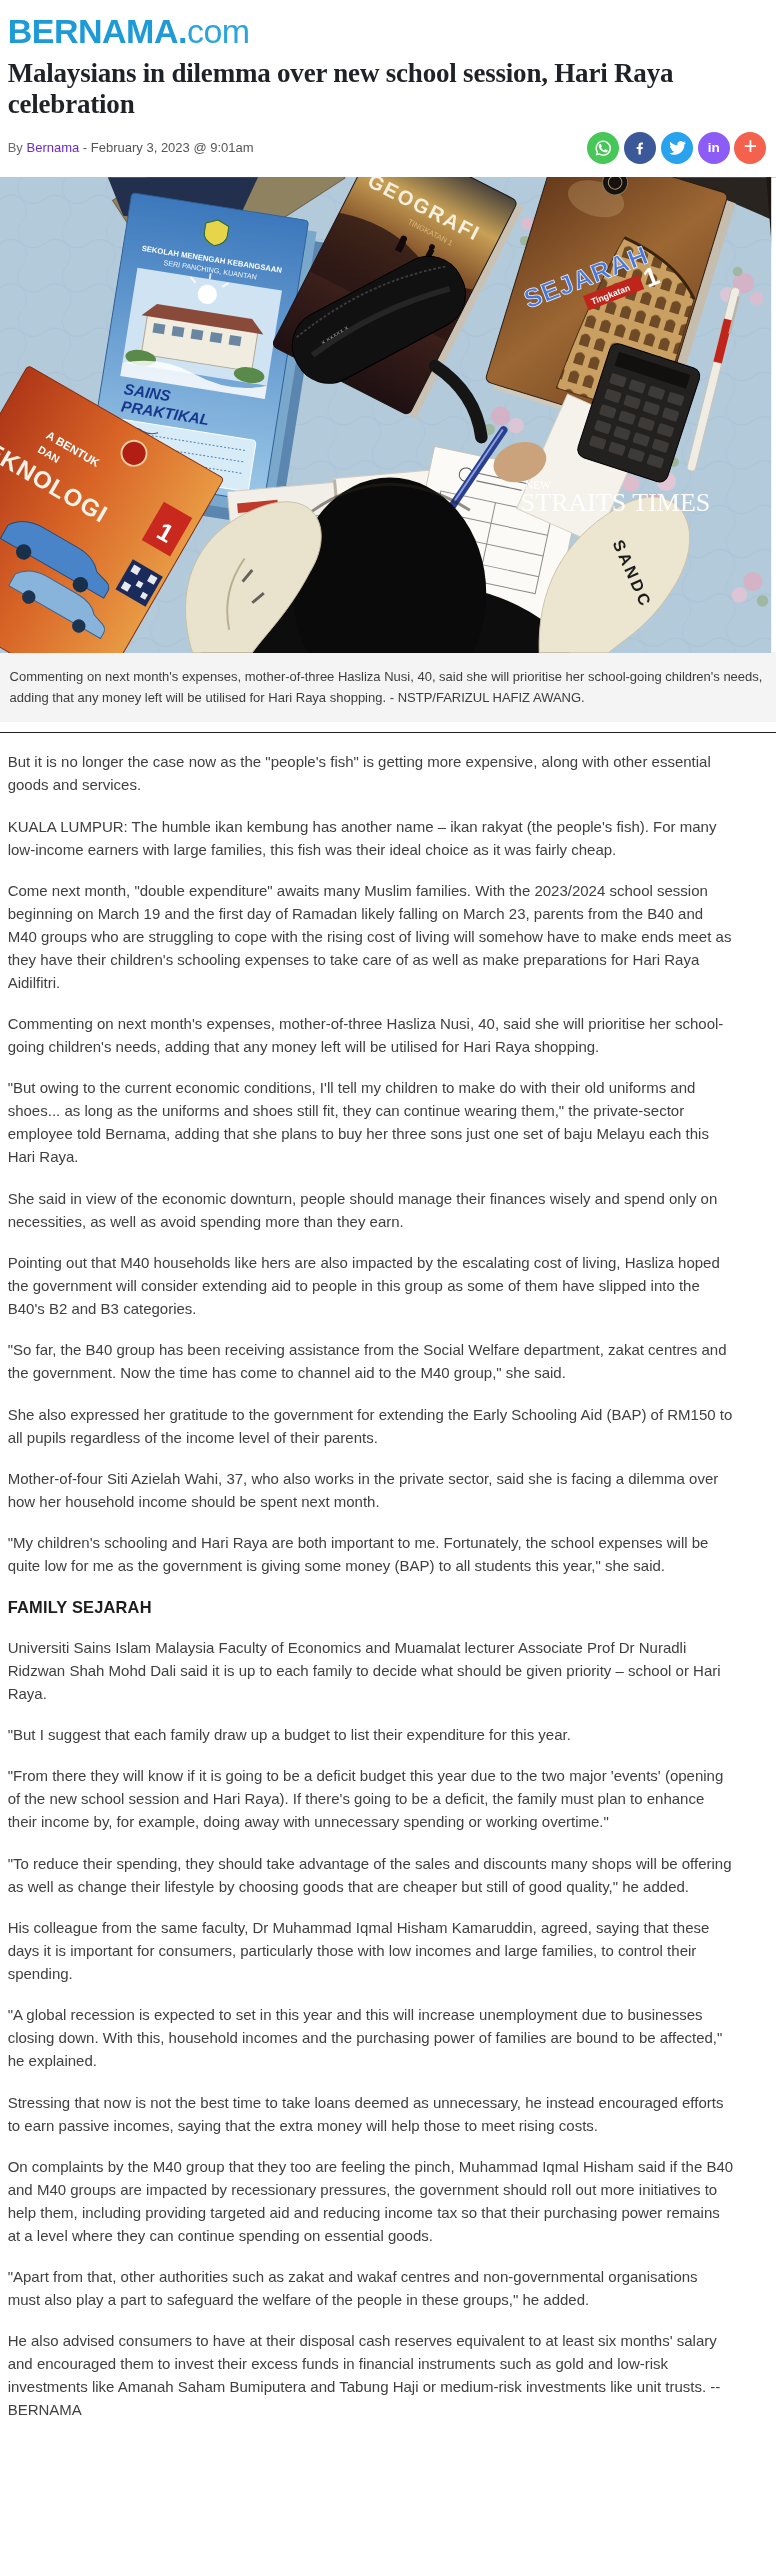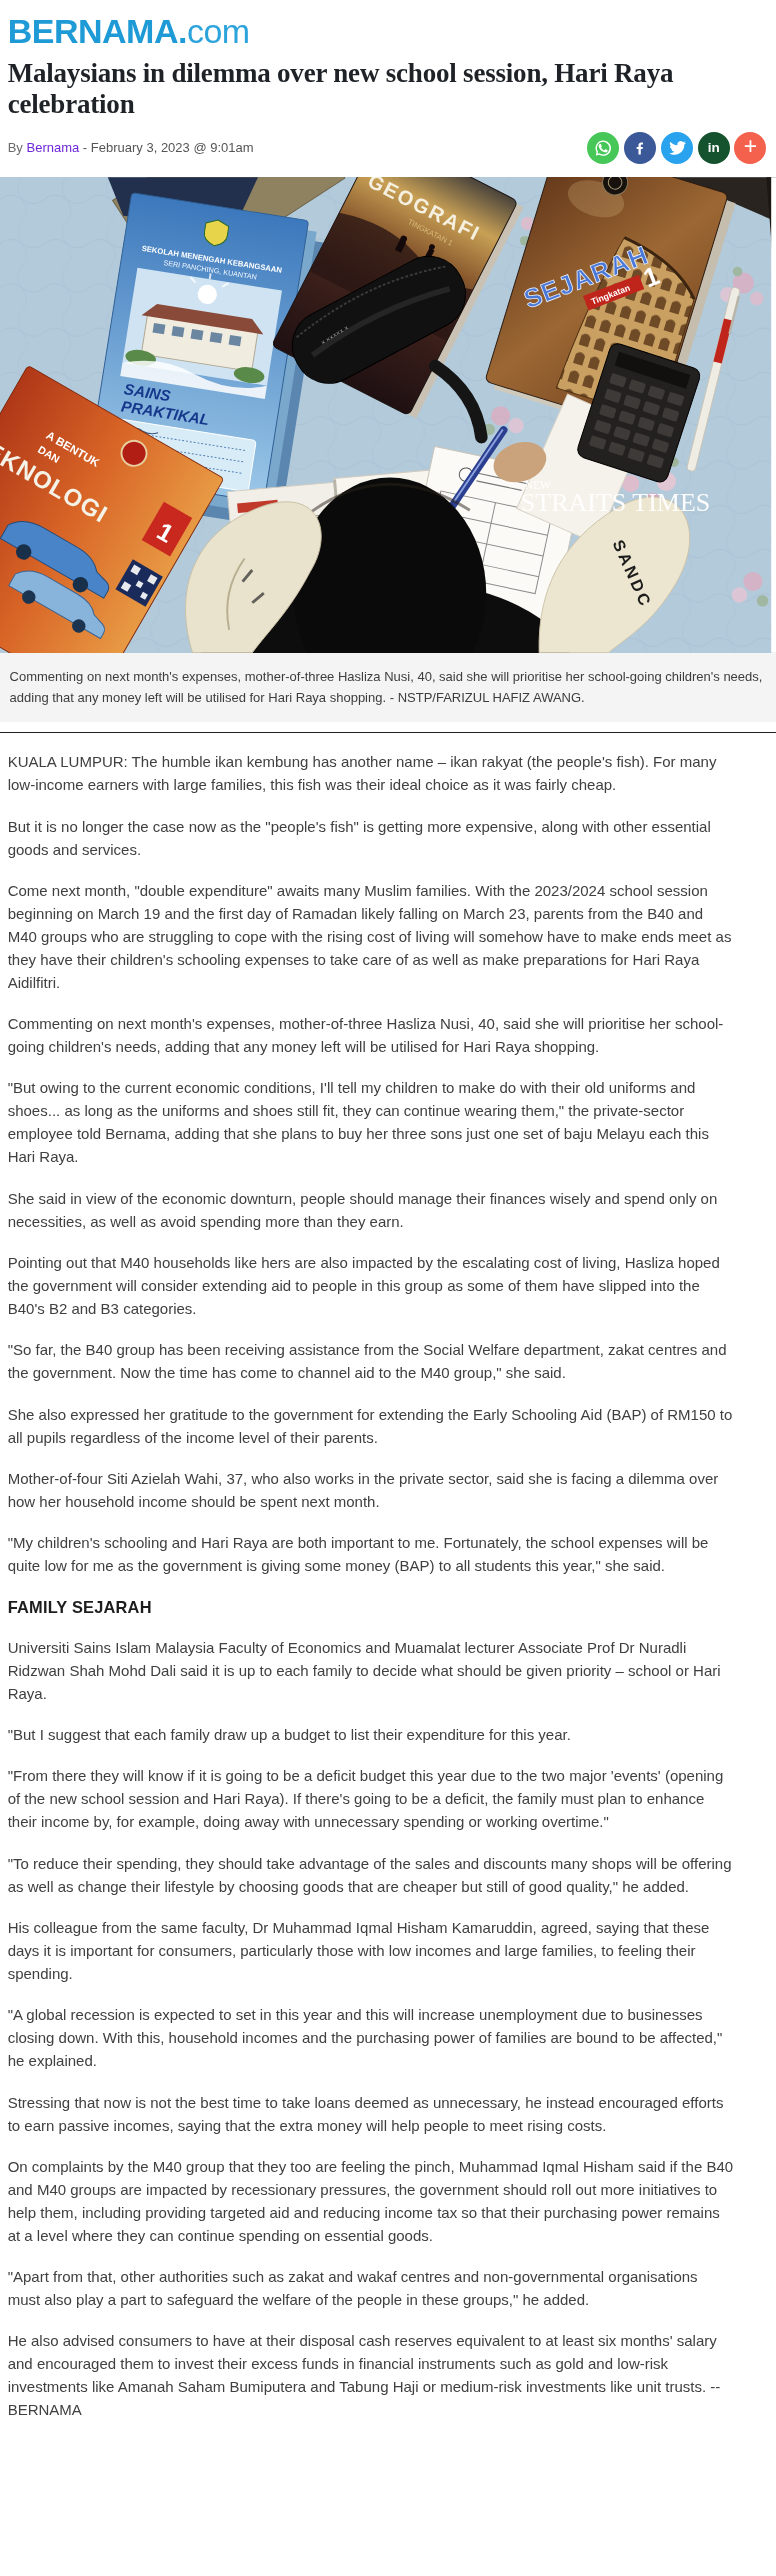--- a/index.html
+++ b/index.html
@@ -61,21 +61,21 @@
               </svg>
             </span>
         </button>
         <button class="share-btn" style="background-color: rgb(42, 163, 239);">
           <span>
               <svg width="18.3" height="18.3" viewBox="0 0 24 24">
                 <path fill="#ffffff" d="M23.4 4.8c-.8.4-1.7.6-2.6.8 1-.6 1.7-1.5 2-2.5-.9.5-1.9.9-2.8 1.1a4.5 4.5 0 0 0-7.7 4.1A12.7 12.7 0 0 1 3.2 3.6 4.5 4.5 0 0 0 4.6 9.6c-.7 0-1.4-.2-2-.6v.1c0 2.2 1.5 4 3.6 4.4-.4.1-.8.2-1.2.2-.3 0-.6 0-.8-.1a4.5 4.5 0 0 0 4.2 3.1 9 9 0 0 1-5.6 1.9h-1c2 1.3 4.4 2 6.9 2 8.2 0 12.7-6.8 12.7-12.7v-.6c.9-.6 1.6-1.4 2.2-2.3l-.2-.2z"></path>
               </svg>
             </span>
         </button>
-        <button class="share-btn" style="background-color: #14532d;">
+        <button class="share-btn" style="background-color: #8b5cf6;">
           <span class="share-glyph-in">in</span>
         </button>
         <button class="share-btn" style="background-color: rgb(244, 97, 77);">
           <span class="share-glyph-plus">+</span>
         </button>
       </div>
     </div>
   </header>
 
   <figure>
@@ -373,38 +373,38 @@
 
         <rect x="801" y="0" width="5" height="494" fill="#ffffff"></rect>
       </svg>
     </div>
     <figcaption>Commenting on next month's expenses, mother-of-three Hasliza Nusi, 40, said she will prioritise her school-going children's needs, adding that any money left will be utilised for Hari Raya shopping. - NSTP/FARIZUL HAFIZ AWANG.</figcaption>
   </figure>
 
   <div class="divider"></div>
 
   <div class="article-body">
+      <p>But it is no longer the case now as the "people's fish" is getting more expensive, along with other essential goods and services.</p>
       <p>KUALA LUMPUR: The humble ikan kembung has another name – ikan rakyat (the people's fish). For many low-income earners with large families, this fish was their ideal choice as it was fairly cheap.</p>
-      <p>But it is no longer the case now as the "people's fish" is getting more expensive, along with other essential goods and services.</p>
       <p>Come next month, "double expenditure" awaits many Muslim families. With the 2023/2024 school session beginning on March 19 and the first day of Ramadan likely falling on March 23, parents from the B40 and M40 groups who are struggling to cope with the rising cost of living will somehow have to make ends meet as they have their children's schooling expenses to take care of as well as make preparations for Hari Raya Aidilfitri.</p>
       <p>Commenting on next month's expenses, mother-of-three Hasliza Nusi, 40, said she will prioritise her school-going children's needs, adding that any money left will be utilised for Hari Raya shopping.</p>
       <p>"But owing to the current economic conditions, I'll tell my children to make do with their old uniforms and shoes... as long as the uniforms and shoes still fit, they can continue wearing them," the private-sector employee told Bernama, adding that she plans to buy her three sons just one set of baju Melayu each this Hari Raya.</p>
       <p>She said in view of the economic downturn, people should manage their finances wisely and spend only on necessities, as well as avoid spending more than they earn.</p>
       <p>Pointing out that M40 households like hers are also impacted by the escalating cost of living, Hasliza hoped the government will consider extending aid to people in this group as some of them have slipped into the B40's B2 and B3 categories.</p>
       <p>"So far, the B40 group has been receiving assistance from the Social Welfare department, zakat centres and the government. Now the time has come to channel aid to the M40 group," she said.</p>
       <p>She also expressed her gratitude to the government for extending the Early Schooling Aid (BAP) of RM150 to all pupils regardless of the income level of their parents.</p>
       <p>Mother-of-four Siti Azielah Wahi, 37, who also works in the private sector, said she is facing a dilemma over how her household income should be spent next month.</p>
       <p>"My children's schooling and Hari Raya are both important to me. Fortunately, the school expenses will be quite low for me as the government is giving some money (BAP) to all students this year," she said.</p>
       <h3>FAMILY SEJARAH</h3>
       <p>Universiti Sains Islam Malaysia Faculty of Economics and Muamalat lecturer Associate Prof Dr Nuradli Ridzwan Shah Mohd Dali said it is up to each family to decide what should be given priority – school or Hari Raya.</p>
       <p>"But I suggest that each family draw up a budget to list their expenditure for this year.</p>
       <p>"From there they will know if it is going to be a deficit budget this year due to the two major 'events' (opening of the new school session and Hari Raya). If there's going to be a deficit, the family must plan to enhance their income by, for example, doing away with unnecessary spending or working overtime."</p>
       <p>"To reduce their spending, they should take advantage of the sales and discounts many shops will be offering as well as change their lifestyle by choosing goods that are cheaper but still of good quality," he added.</p>
-      <p>His colleague from the same faculty, Dr Muhammad Iqmal Hisham Kamaruddin, agreed, saying that these days it is important for consumers, particularly those with low incomes and large families, to feeling their spending.</p>
+      <p>His colleague from the same faculty, Dr Muhammad Iqmal Hisham Kamaruddin, agreed, saying that these days it is important for consumers, particularly those with low incomes and large families, to control their spending.</p>
       <p>"A global recession is expected to set in this year and this will increase unemployment due to businesses closing down. With this, household incomes and the purchasing power of families are bound to be affected," he explained.</p>
-      <p>Stressing that now is not the best time to take loans deemed as unnecessary, he instead encouraged efforts to earn passive incomes, saying that the extra money will help people to meet rising costs.</p>
+      <p>Stressing that now is not the best time to take loans deemed as unnecessary, he instead encouraged efforts to earn passive incomes, saying that the extra money will help those to meet rising costs.</p>
       <p>On complaints by the M40 group that they too are feeling the pinch, Muhammad Iqmal Hisham said if the B40 and M40 groups are impacted by recessionary pressures, the government should roll out more initiatives to help them, including providing targeted aid and reducing income tax so that their purchasing power remains at a level where they can continue spending on essential goods.</p>
       <p>"Apart from that, other authorities such as zakat and wakaf centres and non-governmental organisations must also play a part to safeguard the welfare of the people in these groups," he added.</p>
       <p>He also advised consumers to have at their disposal cash reserves equivalent to at least six months' salary and encouraged them to invest their excess funds in financial instruments such as gold and low-risk investments like Amanah Saham Bumiputera and Tabung Haji or medium-risk investments like unit trusts. -- BERNAMA</p>
     </div>
 
 </div>
 
 
 </body></html>

